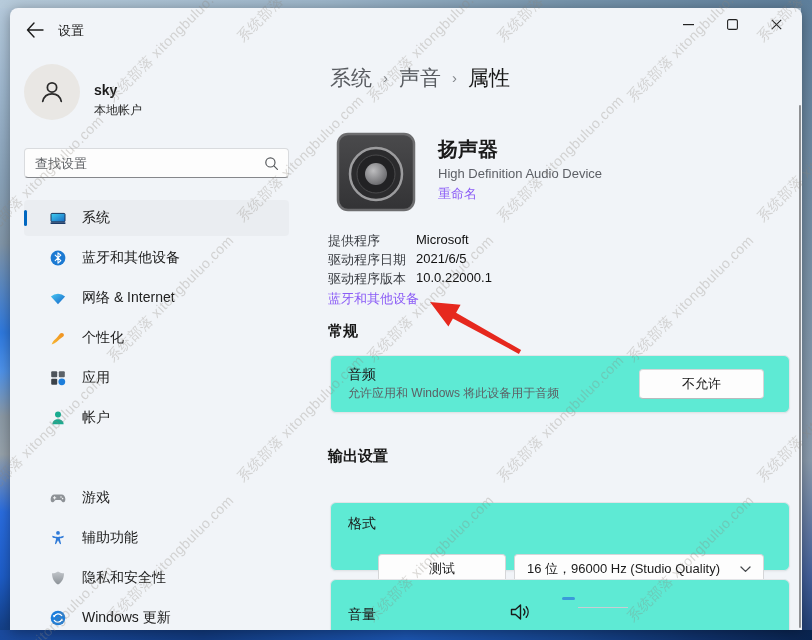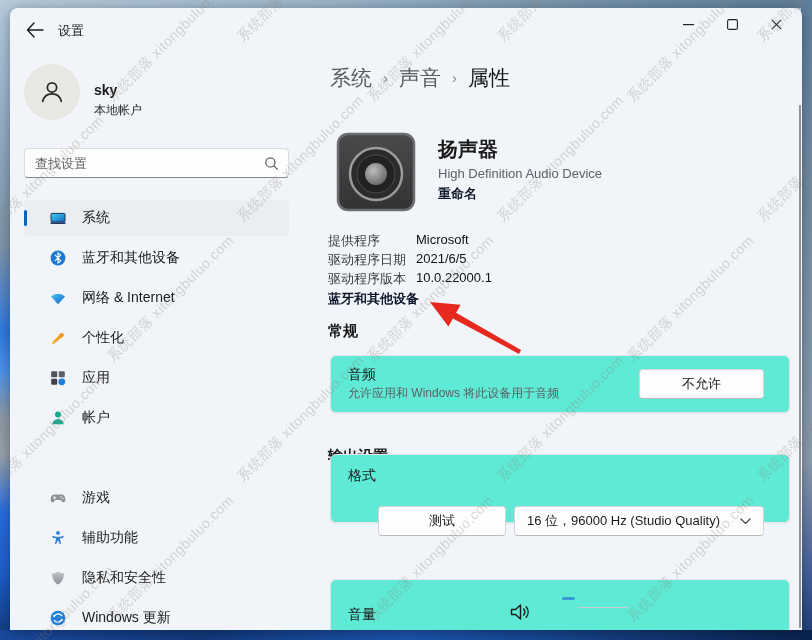--- a/index.html
+++ b/index.html
@@ -52,21 +52,21 @@
 
   
   .breadcrumb { position:absolute; left:320px; top:56px; display:flex; align-items:baseline; gap:11px;
     font-size:21px; color:#595c61; }
   .breadcrumb .sep { font-size:15px; color:#83868b; position:relative; top:-2px; }
   .breadcrumb .current { color:#191919; font-weight:400; }
 
   .dev-icon { position:absolute; left:326px; top:124px; width:80px; height:80px; }
   .dev-name { position:absolute; left:428px; top:128px; font-size:20px; font-weight:700; color:#1b1b1b; }
   .dev-desc { position:absolute; left:428px; top:158px; font-size:13px; color:#5d6066; }
-  .link { color:#0f172a; font-size:13px; cursor:pointer;font-weight:bold; }
+  .link { color:#8b5cf6; font-size:13px; cursor:pointer; }
   .dev-rename { position:absolute; left:428px; top:177px; }
 
   .drv-row { position:absolute; left:318px; display:grid; grid-template-columns:88px auto; font-size:13px; color:#3c3f44; }
   .drv-row b { color:#111; font-weight:400; }
   .drv-link { position:absolute; left:318px; top:282px; }
 
   .section-h { position:absolute; left:318px; font-size:15px; font-weight:700; color:#191919; }
 
   .card { position:absolute; left:320px; width:460px; background:#5eead4; border:1px solid #e2e4e7;
     border-radius:6px; box-shadow:0 1px 2px rgba(0,0,0,.04); }
@@ -312,21 +312,21 @@
   <div class="drv-link link">蓝牙和其他设备</div>
 
   <div class="section-h" style="top:314px">常规</div>
   <div class="card" style="top:347px; height:58px">
     <div class="card-title" style="top:10px">音频</div>
     <div class="card-sub" style="top:29px">允许应用和 Windows 将此设备用于音频</div>
     <div class="btn" style="left:308px; top:13px; width:125px">不允许</div>
   </div>
 
   <div class="section-h" style="top:439px">输出设置</div>
-  <div class="card" style="top:446px; height:69px">
+  <div class="card" style="top:494px; height:69px">
     <div class="card-title" style="top:12px">格式</div>
     <div class="btn" style="left:47px; top:51px; width:128px">测试</div>
     <div class="dropdown" style="left:183px; top:51px; width:250px">
       <span>16 位，96000 Hz (Studio Quality)</span>
       <svg width="11" height="7" viewBox="0 0 11 7">
         <path d="M1 1 L5.5 5.4 L10 1" stroke="#44474b" stroke-width="1.3" fill="none" stroke-linecap="round" stroke-linejoin="round"></path>
       </svg>
     </div>
   </div>
   <div class="card" style="top:571px; height:80px">

